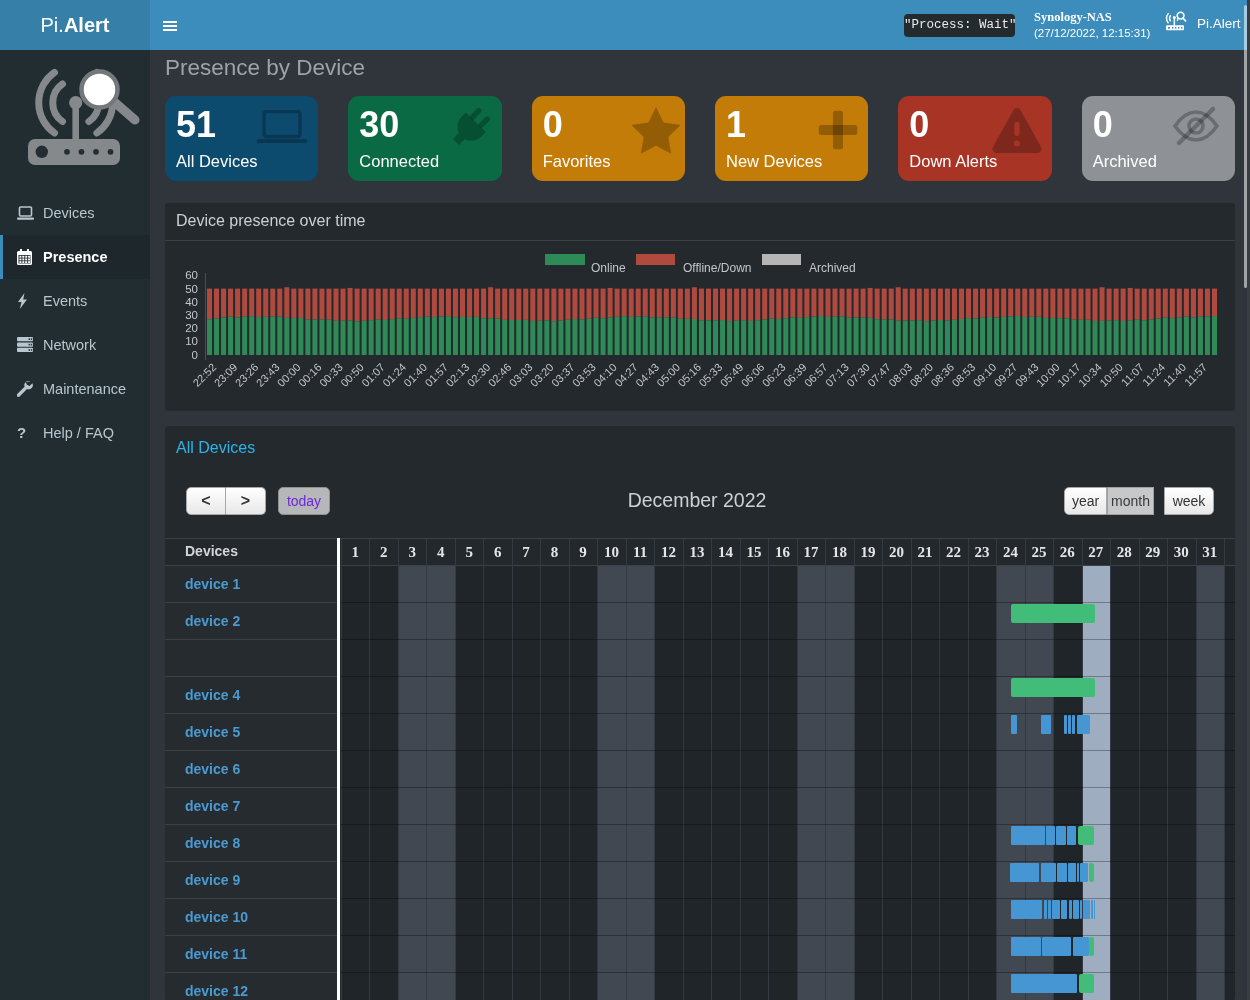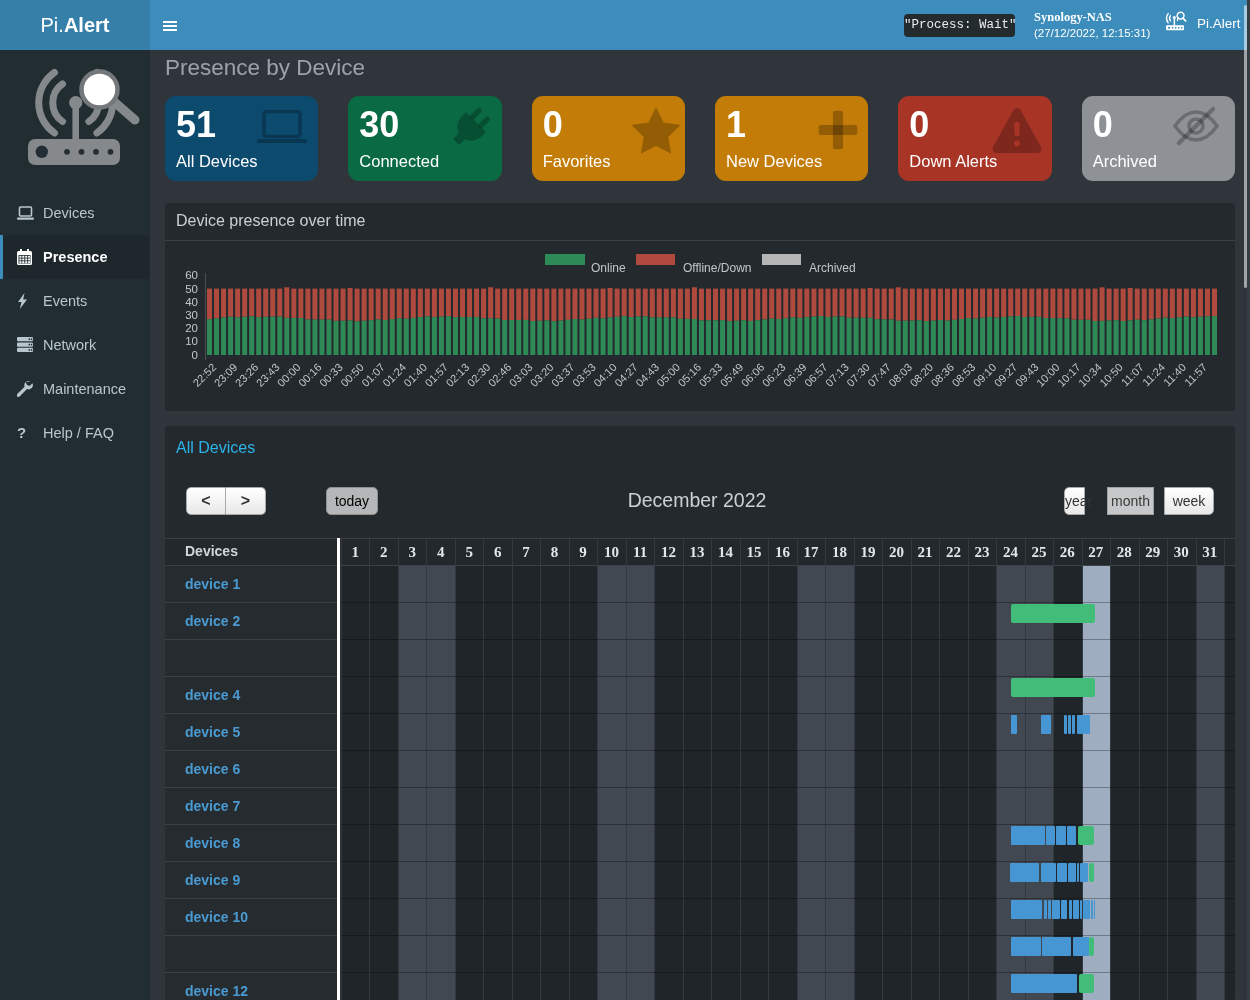--- a/index.html
+++ b/index.html
@@ -49,21 +49,21 @@
 .leg { position:absolute; top:51px; height:11px; }
 .legbox { position:absolute; top:0; width:40px; height:11px; }
 .legtx { position:absolute; top:-1px; font-size:12px; color:#c3c6c9;margin-top:8px; }
 #chartsvg { position:absolute; left:0; top:60px; }
 
 
 #calp { left:15px; top:376px; width:1070px; height:574px; overflow:hidden; }
 .caltitle { position:absolute; left:11px; top:13px; font-size:16px; color:#2cb4e8; }
 .fcbtn { position:absolute; top:61px; height:28px; background:linear-gradient(#ffffff,#e8e8e8);
   border:1px solid #a8a8a8; color:#333; font-size:14px; text-align:center; line-height:26px; }
-.fcbtn.gray { background:#b5b7b8; border-color:#909090; color:#000000;margin-left:48px; }
+.fcbtn.gray { background:#b5b7b8; border-color:#909090; color:#6d28d9; }
 .fcbtn.gray2 { background:#c6c8c9; border-color:#a0a0a0; color:#3a3a3a; }
 .fctitle { position:absolute; top:63px; width:1064px; text-align:center; font-size:19.5px; color:#ccd1d5; }
 
 .thead { position:absolute; left:0; top:112px; width:1070px; height:28px; background:#23282d;
   border-top:1px solid #3b4147; border-bottom:1px solid #3b4147; }
 .dhdr { position:absolute; left:20px; top:117px; font-weight:bold; font-size:14px; color:#d3d6d8; }
 .dn { position:absolute; top:117px; width:28px; text-align:center;
   font-family:"Liberation Serif", serif; font-weight:bold; font-size:15px; color:#e3e6e8; }
 .grid { position:absolute; left:0; top:140px; width:1070px; height:434px; background:#262b30; }
 .gridbg { position:absolute; left:176px; top:0; width:894px; height:434px; background:#20252a; }
@@ -633,21 +633,21 @@
 <text x="1042.9" y="105" text-anchor="end" fill="#c3c6c9" font-size="11" transform="rotate(-45 1042.9 105)">11:57</text>
     </svg>
   </div>
 
   <div class="panel" id="calp">
     <div class="caltitle">All Devices</div>
     <div class="fcbtn" style="left:21px;width:40px;border-radius:5px 0 0 5px;font-weight:bold;font-size:16px">&lt;</div>
     <div class="fcbtn" style="left:61px;width:40px;border-radius:0 5px 5px 0;border-left:none;font-weight:bold;font-size:16px">&gt;</div>
     <div class="fcbtn gray" style="left:113px;width:52px;border-radius:5px">today</div>
     <div class="fctitle">December 2022</div>
-    <div class="fcbtn" style="left:899px;width:21px;border-radius:5px 0 0 5px">year</div>
+    <div class="fcbtn" style="left:899px;width:43px;border-radius:5px 0 0 5px">year</div>
     <div class="fcbtn gray2" style="left:942px;width:47px">month</div>
     <div class="fcbtn" style="left:999px;width:50px;border-radius:0 5px 5px 0">week</div>
 
     <div class="thead">
       <div style="position:absolute;left:176px;top:0;width:894px;height:28px;background:repeating-linear-gradient(90deg, #343a41 0 1px, transparent 1px 28.484px);"></div>
       <div class="dhdr" style="top:4px">Devices</div>
 <div class="dn" style="top:5px;left:176.2px">1</div>
 <div class="dn" style="top:5px;left:204.7px">2</div>
 <div class="dn" style="top:5px;left:233.2px">3</div>
 <div class="dn" style="top:5px;left:261.7px">4</div>
@@ -706,20 +706,21 @@
 <div class="rrow" style="top:325px">device 6</div>
 <div class="rlinedev" style="top:361px"></div>
 <div class="rrow" style="top:362px">device 7</div>
 <div class="rlinedev" style="top:398px"></div>
 <div class="rrow" style="top:399px">device 8</div>
 <div class="rlinedev" style="top:435px"></div>
 <div class="rrow" style="top:436px">device 9</div>
 <div class="rlinedev" style="top:472px"></div>
 <div class="rrow" style="top:473px">device 10</div>
 <div class="rlinedev" style="top:509px"></div>
+<div class="rrow" style="top:510px">device 11</div>
 <div class="rlinedev" style="top:546px"></div>
 <div class="rrow" style="top:547px">device 12</div>
 
 <div class="gbar" style="left:846px;top:178px;width:84px"></div>
 <div class="gbar" style="left:846px;top:252px;width:84px"></div>
 <div class="bbar" style="left:846px;top:289px;width:6px"></div>
 <div class="bbar" style="left:876px;top:289px;width:10px"></div>
 <div class="bbar" style="left:899px;top:289px;width:3px"></div>
 <div class="bbar" style="left:903px;top:289px;width:3px"></div>
 <div class="bbar" style="left:907px;top:289px;width:3px"></div>

